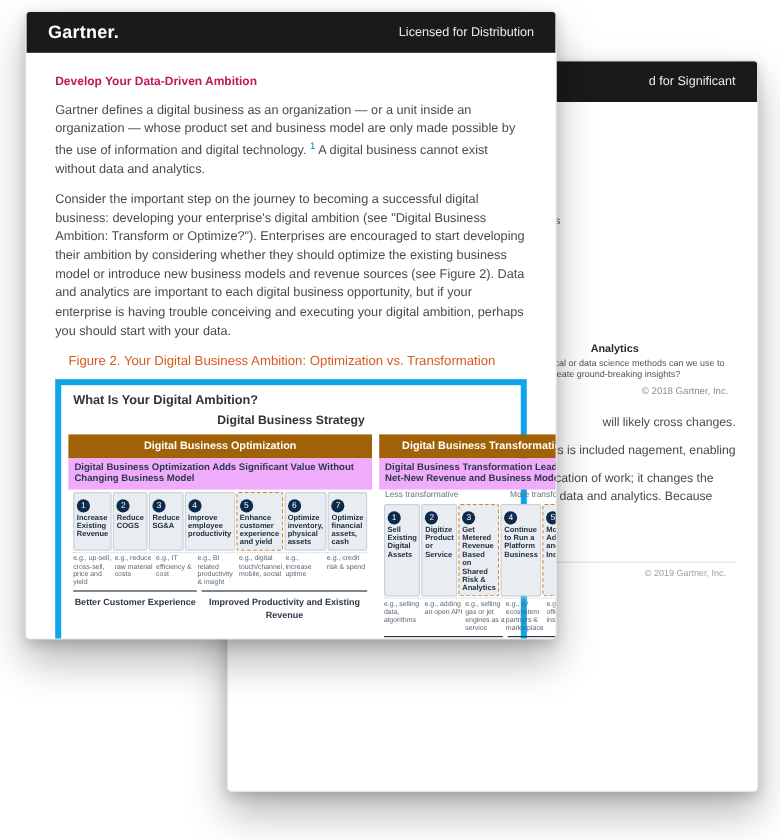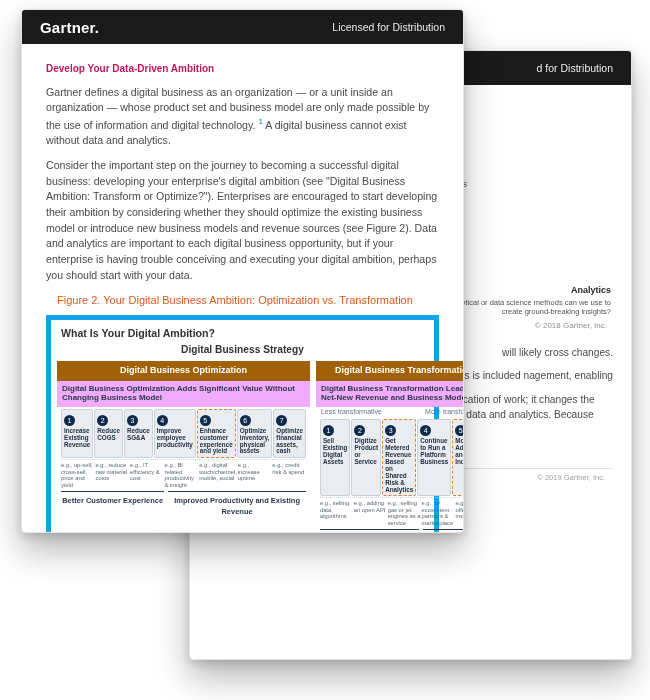--- a/index.html
+++ b/index.html
@@ -69,32 +69,32 @@
   .tri .vnode, .tri .inode, .tri .anode {
     position: absolute; width: 16px; height: 16px; border-radius: 50%;
     color: #fff; font-size: 9px; font-weight: 700; line-height: 16px; text-align: center;
     box-shadow: 0 0 0 1.5px #fff;
   }
   .tri .vnode { background: #f0a400; top: -6px; left: 35px; }
   .tri .inode { background: #1a8a9e; bottom: -6px; left: -4px; }
   .tri .anode { background: #6aaa3a; bottom: -6px; right: -4px; }
   .tri .center { position: absolute; top: 28px; left: 0; right: 0; text-align: center; color: #fff; font-size: 8px; font-weight: 700; line-height: 1.1; }
   .triunder { display: flex; gap: 6px; padding: 6px 2px 4px 2px; }
-  .triunder .c { flex: 1; text-align: right; }
+  .triunder .c { flex: 1; text-align: center; }
   .triunder .ct { font-size: 9px; font-weight: 700; color: #2a2a2a; }
   .triunder .cd { font-size: 7.5px; color: #555; line-height: 1.2; }
   .copy { text-align: right; font-size: 8px; color: #8a8f96; padding-right: 6px; }
   .bp { font-size: 10.2px; color: #4a4a4a; margin: 8px 0; }
 </style>
 </head>
 <body>
 
 <div class="page back">
   <div class="hdr">
-    <div class="lic">d for Distribution</div>
+    <div class="lic">d for Significant</div>
   </div>
   <div class="body b2">
     <div class="crumb">le Perspectives</div>
     <div class="bh">e Perspectives</div>
     <div class="bsub">plore Analytics Value</div>
     <div class="valuebx">
       <div class="vlabel">Value</div>
       <div class="vq">What is the potential business value?</div>
       <div class="tri">
         <svg viewBox="0 0 100 86">

